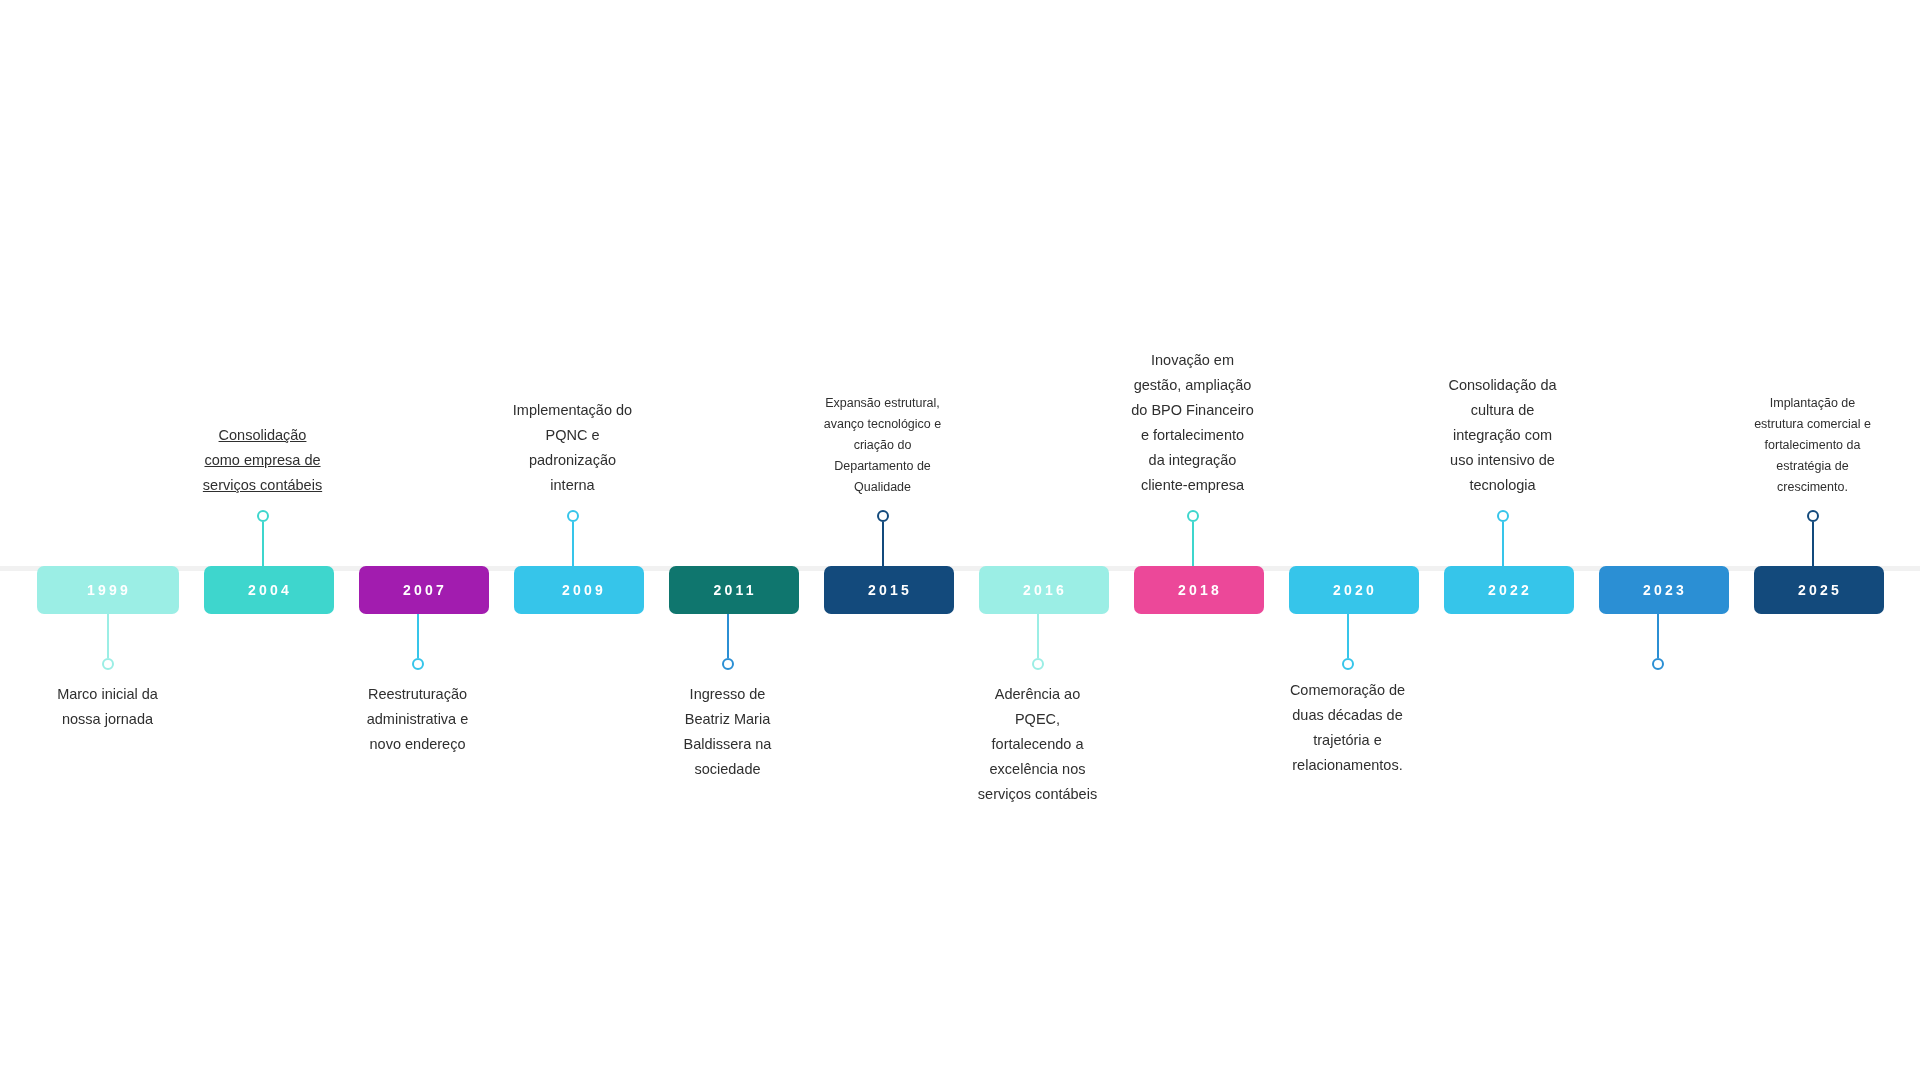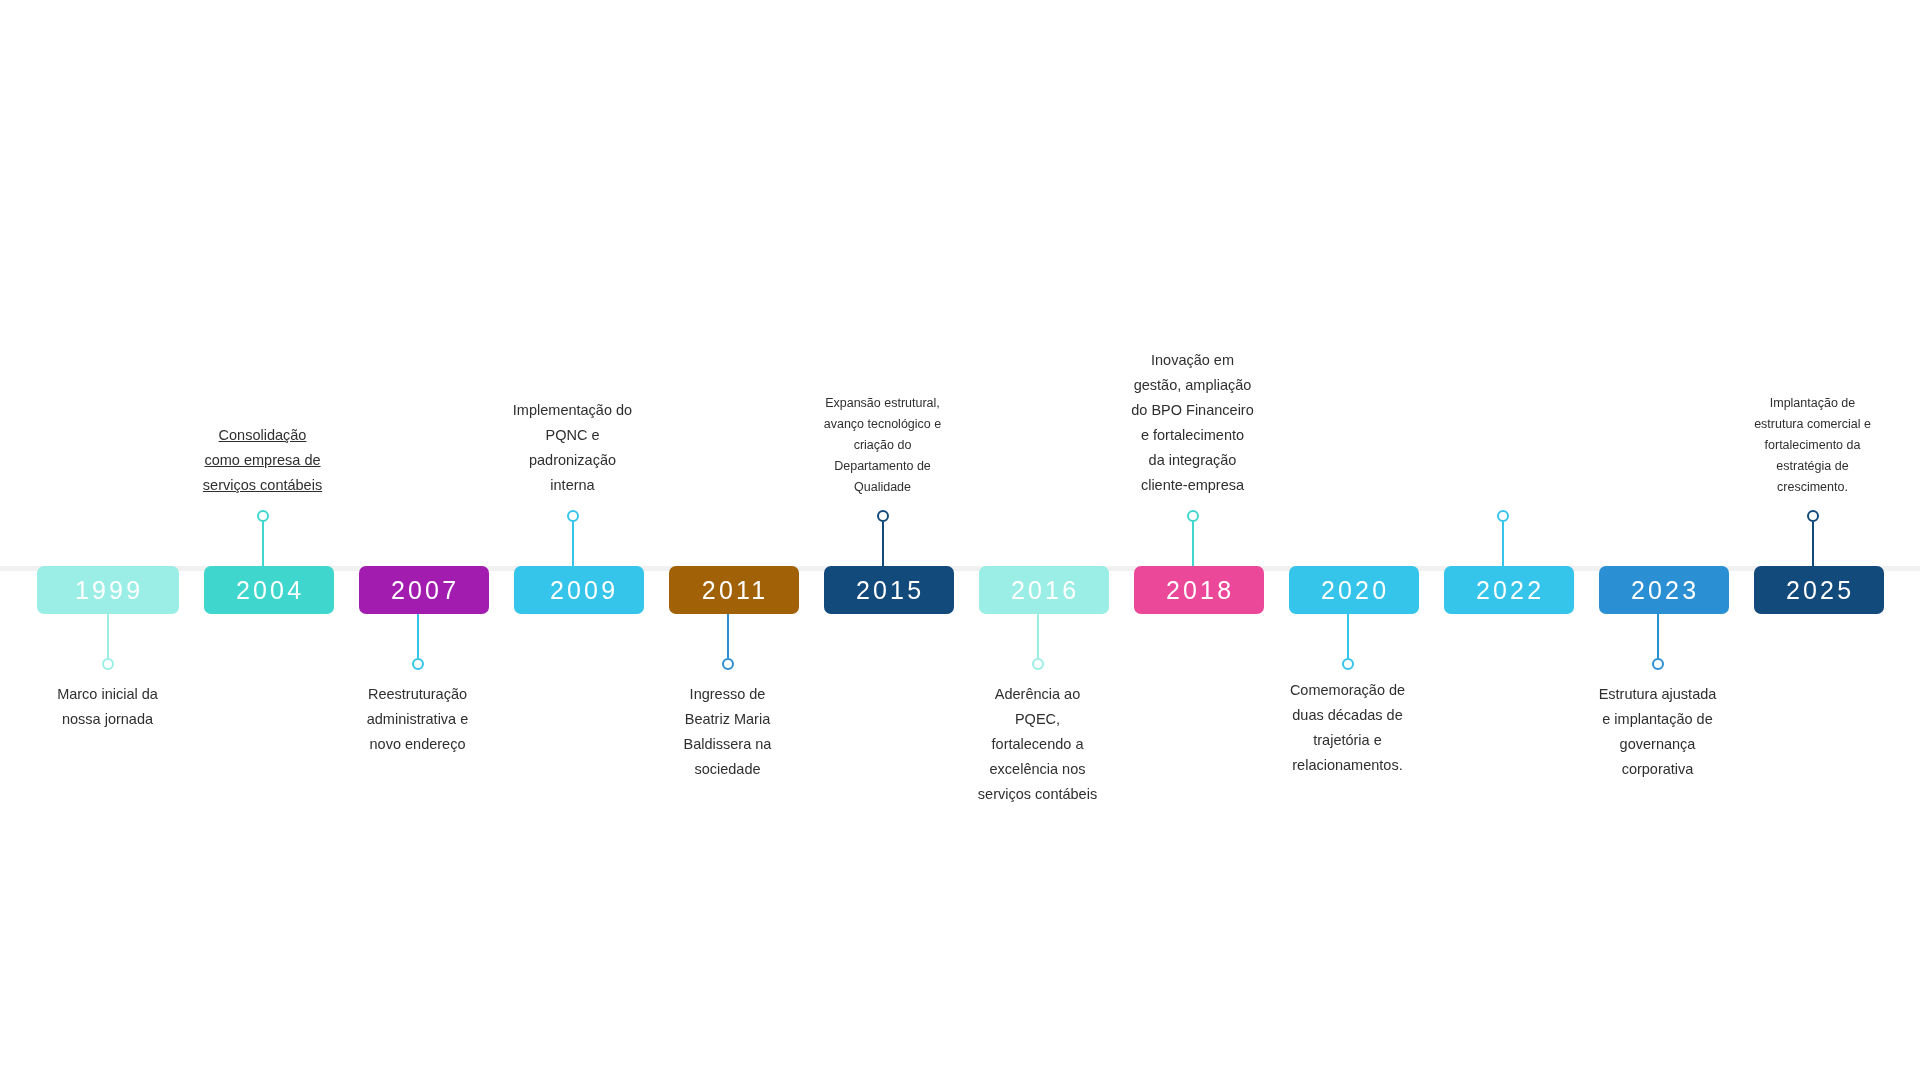--- a/index.html
+++ b/index.html
@@ -73,22 +73,22 @@
     height: 48px;
     border-radius: 7px;
     display: flex;
     align-items: center;
     justify-content: center;
     box-sizing: border-box;
     z-index: 2;
   }
   .year-label {
     color: #ffffff;
-    font-size: 25px;
-    font-weight: normal;
+    font-size: 14px;
+    font-weight: bold;
     letter-spacing: 3.2px;
     text-indent: 3.2px;
     line-height: 1;
     white-space: nowrap;
   }
   
   .tl-item + .tl-item .year-box { margin-left: 12px; }
   .year-wrap {
     width: calc(100% - 13px);
     display: flex;
@@ -217,21 +217,21 @@
         <div class="year-wrap">
           <div class="year-box" style="background: rgb(54, 197, 234); padding-left: 8px;">
             <span class="year-label">2009</span>
           </div>
         </div>
         <div class="below-zone"></div>
       </div>
       <div class="tl-item">
         <div class="above-zone"></div>
         <div class="year-wrap">
-          <div class="year-box" style="background: #a16207;">
+          <div class="year-box" style="background: #0f766e;">
             <span class="year-label">2011</span>
           </div>
         </div>
         <div class="below-zone">
           <div class="connector down" style="color: rgb(43, 143, 212);">
             <div class="conn-dot"></div>
             <div class="conn-stem" style="height: 44px;"></div>
           </div>
           <div class="caption below" style="top: 68px;">Ingresso de
 Beatriz Maria
@@ -314,44 +314,45 @@
 trajetória e
 relacionamentos.</div>
         </div>
       </div>
       <div class="tl-item">
         <div class="above-zone">
           <div class="connector up" style="color: rgb(54, 197, 234);">
             <div class="conn-dot"></div>
             <div class="conn-stem" style="height: 44px;"></div>
           </div>
+          <div class="caption above" style="bottom: 68px;">Consolidação da
+cultura de
+integração com
+uso intensivo de
+tecnologia</div>
         </div>
         <div class="year-wrap">
           <div class="year-box" style="background: rgb(54, 197, 234);">
             <span class="year-label">2022</span>
           </div>
         </div>
         <div class="below-zone"></div>
       </div>
       <div class="tl-item">
         <div class="above-zone"></div>
         <div class="year-wrap">
           <div class="year-box" style="background: rgb(43, 143, 212);">
             <span class="year-label">2023</span>
           </div>
         </div>
         <div class="below-zone">
           <div class="connector down" style="color: rgb(43, 143, 212);">
             <div class="conn-dot"></div>
             <div class="conn-stem" style="height: 44px;"></div>
           </div>
-          <div class="caption below" style="top: 68px;">Estrutura ajustada
-e implantação de
-governança
-corporativa</div>
         </div>
       </div>
       <div class="tl-item">
         <div class="above-zone">
           <div class="connector up" style="color: rgb(19, 74, 124);">
             <div class="conn-dot"></div>
             <div class="conn-stem" style="height: 44px;"></div>
           </div>
           <div class="caption above small" style="bottom: 68px;">Implantação de
 estrutura comercial e

